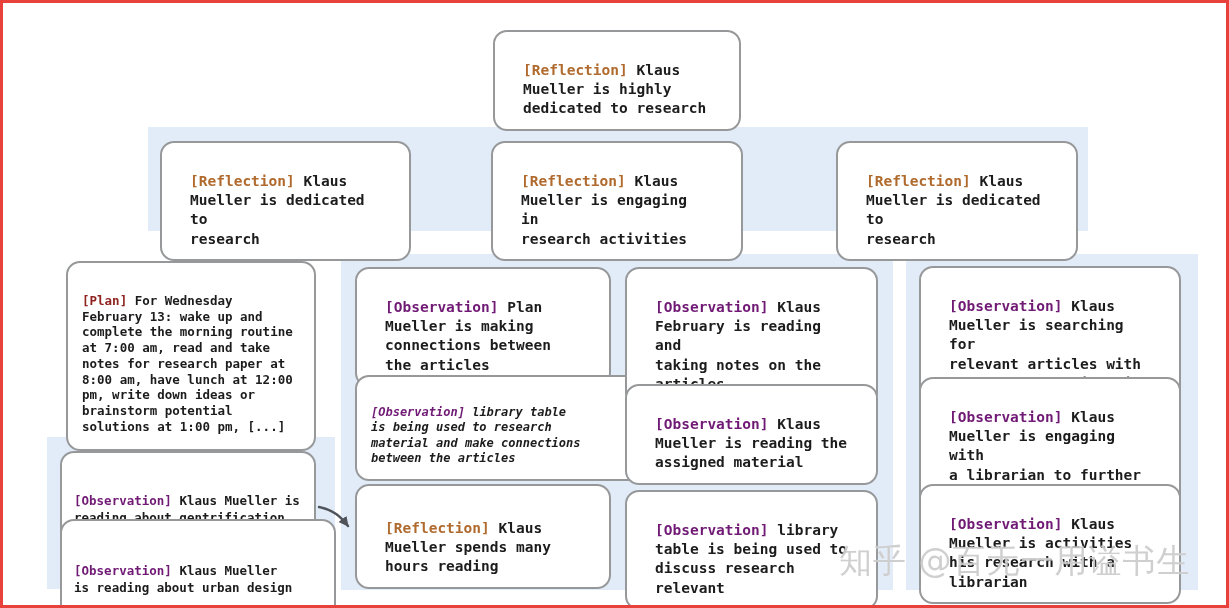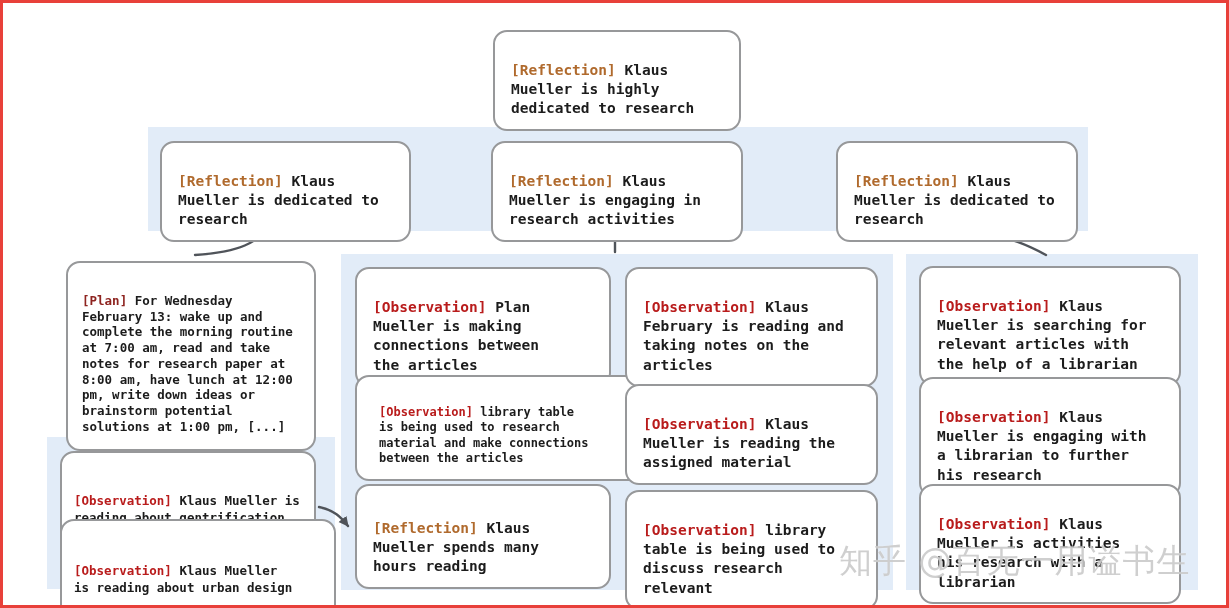--- a/index.html
+++ b/index.html
@@ -17,48 +17,48 @@
   .band-bl{left:44px;top:434px;width:288px;height:152px;}
   .band-mid{left:338px;top:251px;width:552px;height:336px;}
   .band-right{left:903px;top:251px;width:292px;height:336px;}
 
   .node{
     position:absolute;
     background:#ffffff;
     border:2px solid #97989a;
     border-radius:14px;
     box-sizing:border-box;
-    padding:10px 16px;
+    padding:10px 28px;
     font-weight:bold;
     font-size:14.5px;
     line-height:1.32;
     color:#1c1c1c;
     white-space:pre-line;
   }
   .tag{font-weight:bold;}
   .t-reflection{color:#b06a2d;}
-  .t-observation{color:#b91c1c;}
+  .t-observation{color:#701a75;}
   .t-plan{color:#8e2420;}
 
   .n-root {left:490px;top:27px;width:248px;min-height:73px;}
   .n-l2a  {left:157px;top:138px;width:251px;min-height:73px;}
   .n-l2b  {left:488px;top:138px;width:252px;min-height:73px;}
   .n-l2c  {left:833px;top:138px;width:242px;min-height:73px;}
 
   .n-plan {left:63px;top:258px;width:250px;min-height:157px;
            font-size:12.5px;line-height:1.26;padding:14px 14px;}
 
   .n-obs1 {left:57px;top:448px;width:256px;min-height:57px;
            font-size:12.5px;line-height:1.3;padding:24px 12px;}
   .n-obs2 {left:57px;top:516px;width:276px;min-height:57px;
            font-size:12.5px;line-height:1.3;padding:26px 12px;}
 
   .n-a1{left:352px;top:264px;width:256px;min-height:94px;}
   .n-a2{left:352px;top:372px;width:296px;min-height:94px;
-        font-size:12px;line-height:1.3;padding:12px 22px;}
+        font-size:12px;line-height:1.3;padding:12px 14px;font-style:italic;}
   .n-a3{left:352px;top:481px;width:256px;min-height:93px;padding-top:14px;}
 
   .n-b1{left:622px;top:264px;width:253px;min-height:94px;}
   .n-b2{left:622px;top:381px;width:253px;min-height:81px;}
   .n-b3{left:622px;top:487px;width:253px;min-height:80px;}
 
   .n-c1{left:916px;top:263px;width:262px;min-height:96px;}
   .n-c2{left:916px;top:374px;width:262px;min-height:94px;}
   .n-c3{left:916px;top:481px;width:262px;min-height:90px;}
 

